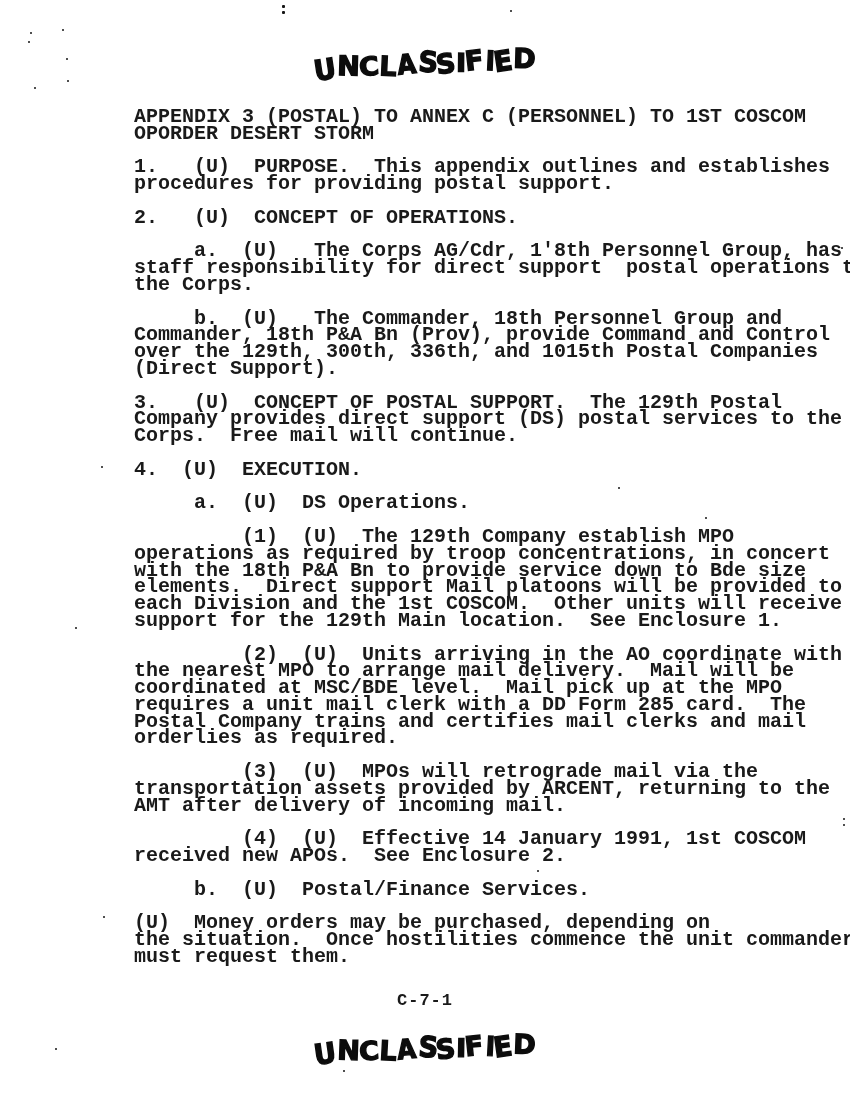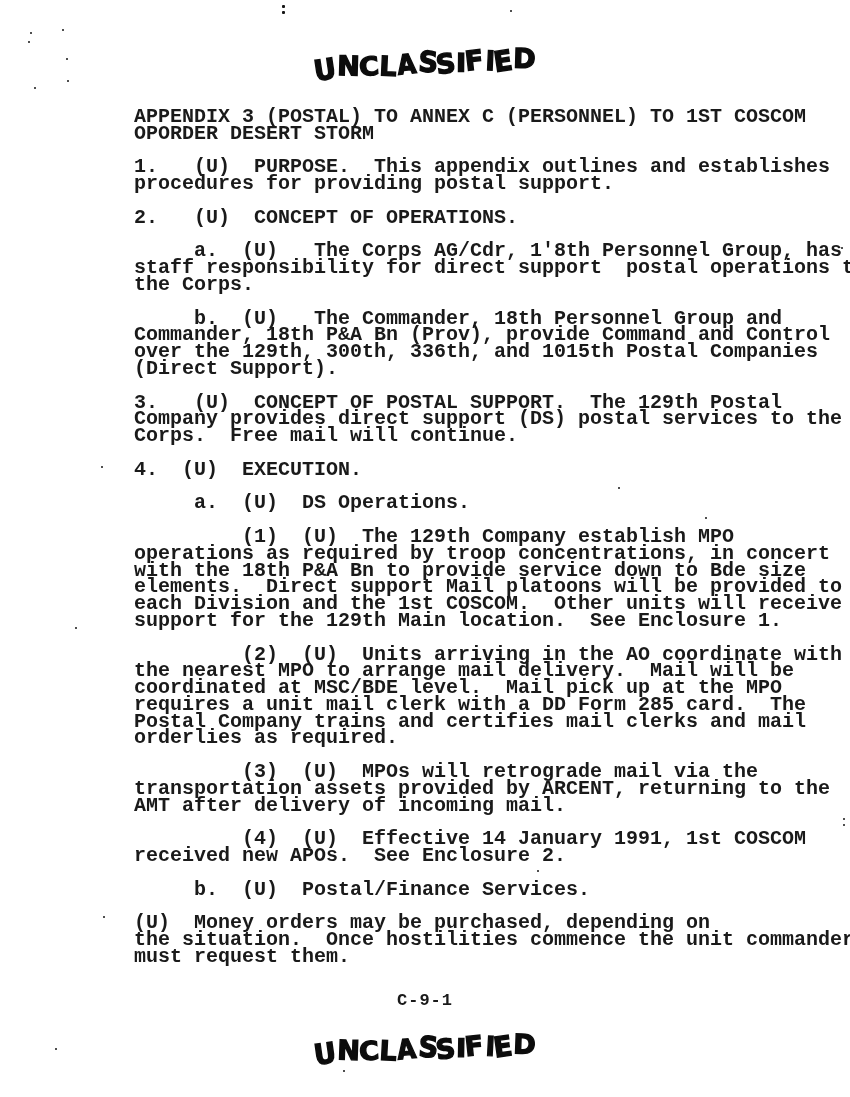--- a/index.html
+++ b/index.html
@@ -69,21 +69,21 @@
 </style>
 </head>
 <body>
 
 <div class="page">
 
   <div class="stamp stamp-top"><span>U</span><span>N</span><span>C</span><span>L</span><span>A</span><span>S</span><span>S</span><span>I</span><span>F</span><span>I</span><span>E</span><span>D</span></div>
 
   <div class="doc"><div class="doc-line">APPENDIX 3 (POSTAL) TO ANNEX C (PERSONNEL) TO 1ST COSCOM</div><div class="doc-line">OPORDER DESERT STORM</div><div class="doc-line">&nbsp;</div><div class="doc-line">1.   (U)  PURPOSE.  This appendix outlines and establishes</div><div class="doc-line">procedures for providing postal support.</div><div class="doc-line">&nbsp;</div><div class="doc-line">2.   (U)  CONCEPT OF OPERATIONS.</div><div class="doc-line">&nbsp;</div><div class="doc-line">     a.  (U)   The Corps AG/Cdr, 1'8th Personnel Group, has</div><div class="doc-line">staff responsibility for direct support  postal operations to</div><div class="doc-line">the Corps.</div><div class="doc-line">&nbsp;</div><div class="doc-line">     b.  (U)   The Commander, 18th Personnel Group and</div><div class="doc-line">Commander, 18th P&amp;A Bn (Prov), provide Command and Control</div><div class="doc-line">over the 129th, 300th, 336th, and 1015th Postal Companies</div><div class="doc-line">(Direct Support).</div><div class="doc-line">&nbsp;</div><div class="doc-line">3.   (U)  CONCEPT OF POSTAL SUPPORT.  The 129th Postal</div><div class="doc-line">Company provides direct support (DS) postal services to the</div><div class="doc-line">Corps.  Free mail will continue.</div><div class="doc-line">&nbsp;</div><div class="doc-line">4.  (U)  EXECUTION.</div><div class="doc-line">&nbsp;</div><div class="doc-line">     a.  (U)  DS Operations.</div><div class="doc-line">&nbsp;</div><div class="doc-line">         (1)  (U)  The 129th Company establish MPO</div><div class="doc-line">operations as required by troop concentrations, in concert</div><div class="doc-line">with the 18th P&amp;A Bn to provide service down to Bde size</div><div class="doc-line">elements.  Direct support Mail platoons will be provided to</div><div class="doc-line">each Division and the 1st COSCOM.  Other units will receive</div><div class="doc-line">support for the 129th Main location.  See Enclosure 1.</div><div class="doc-line">&nbsp;</div><div class="doc-line">         (2)  (U)  Units arriving in the AO coordinate with</div><div class="doc-line">the nearest MPO to arrange mail delivery.  Mail will be</div><div class="doc-line">coordinated at MSC/BDE level.  Mail pick up at the MPO</div><div class="doc-line">requires a unit mail clerk with a DD Form 285 card.  The</div><div class="doc-line">Postal Company trains and certifies mail clerks and mail</div><div class="doc-line">orderlies as required.</div><div class="doc-line">&nbsp;</div><div class="doc-line">         (3)  (U)  MPOs will retrograde mail via the</div><div class="doc-line">transportation assets provided by ARCENT, returning to the</div><div class="doc-line">AMT after delivery of incoming mail.</div><div class="doc-line">&nbsp;</div><div class="doc-line">         (4)  (U)  Effective 14 January 1991, 1st COSCOM</div><div class="doc-line">received new APOs.  See Enclosure 2.</div><div class="doc-line">&nbsp;</div><div class="doc-line">     b.  (U)  Postal/Finance Services.</div><div class="doc-line">&nbsp;</div><div class="doc-line">(U)  Money orders may be purchased, depending on</div><div class="doc-line">the situation.  Once hostilities commence the unit commander</div><div class="doc-line">must request them.</div></div>
 
-  <div class="page-number">C-9-1</div>
+  <div class="page-number">C-7-1</div>
 
   <div class="stamp stamp-bottom"><span>U</span><span>N</span><span>C</span><span>L</span><span>A</span><span>S</span><span>S</span><span>I</span><span>F</span><span>I</span><span>E</span><span>D</span></div>
 
   <div class="speck" style="left:282px; top:5px;"></div>
   <div class="speck" style="left:282px; top:11px;"></div>
   <div class="speck sm" style="left:510px; top:10px;"></div>
   <div class="speck sm" style="left:30px; top:32px;"></div>
   <div class="speck sm" style="left:62px; top:29px;"></div>
   <div class="speck sm" style="left:28px; top:41px;"></div>
   <div class="speck sm" style="left:66px; top:58px;"></div>

